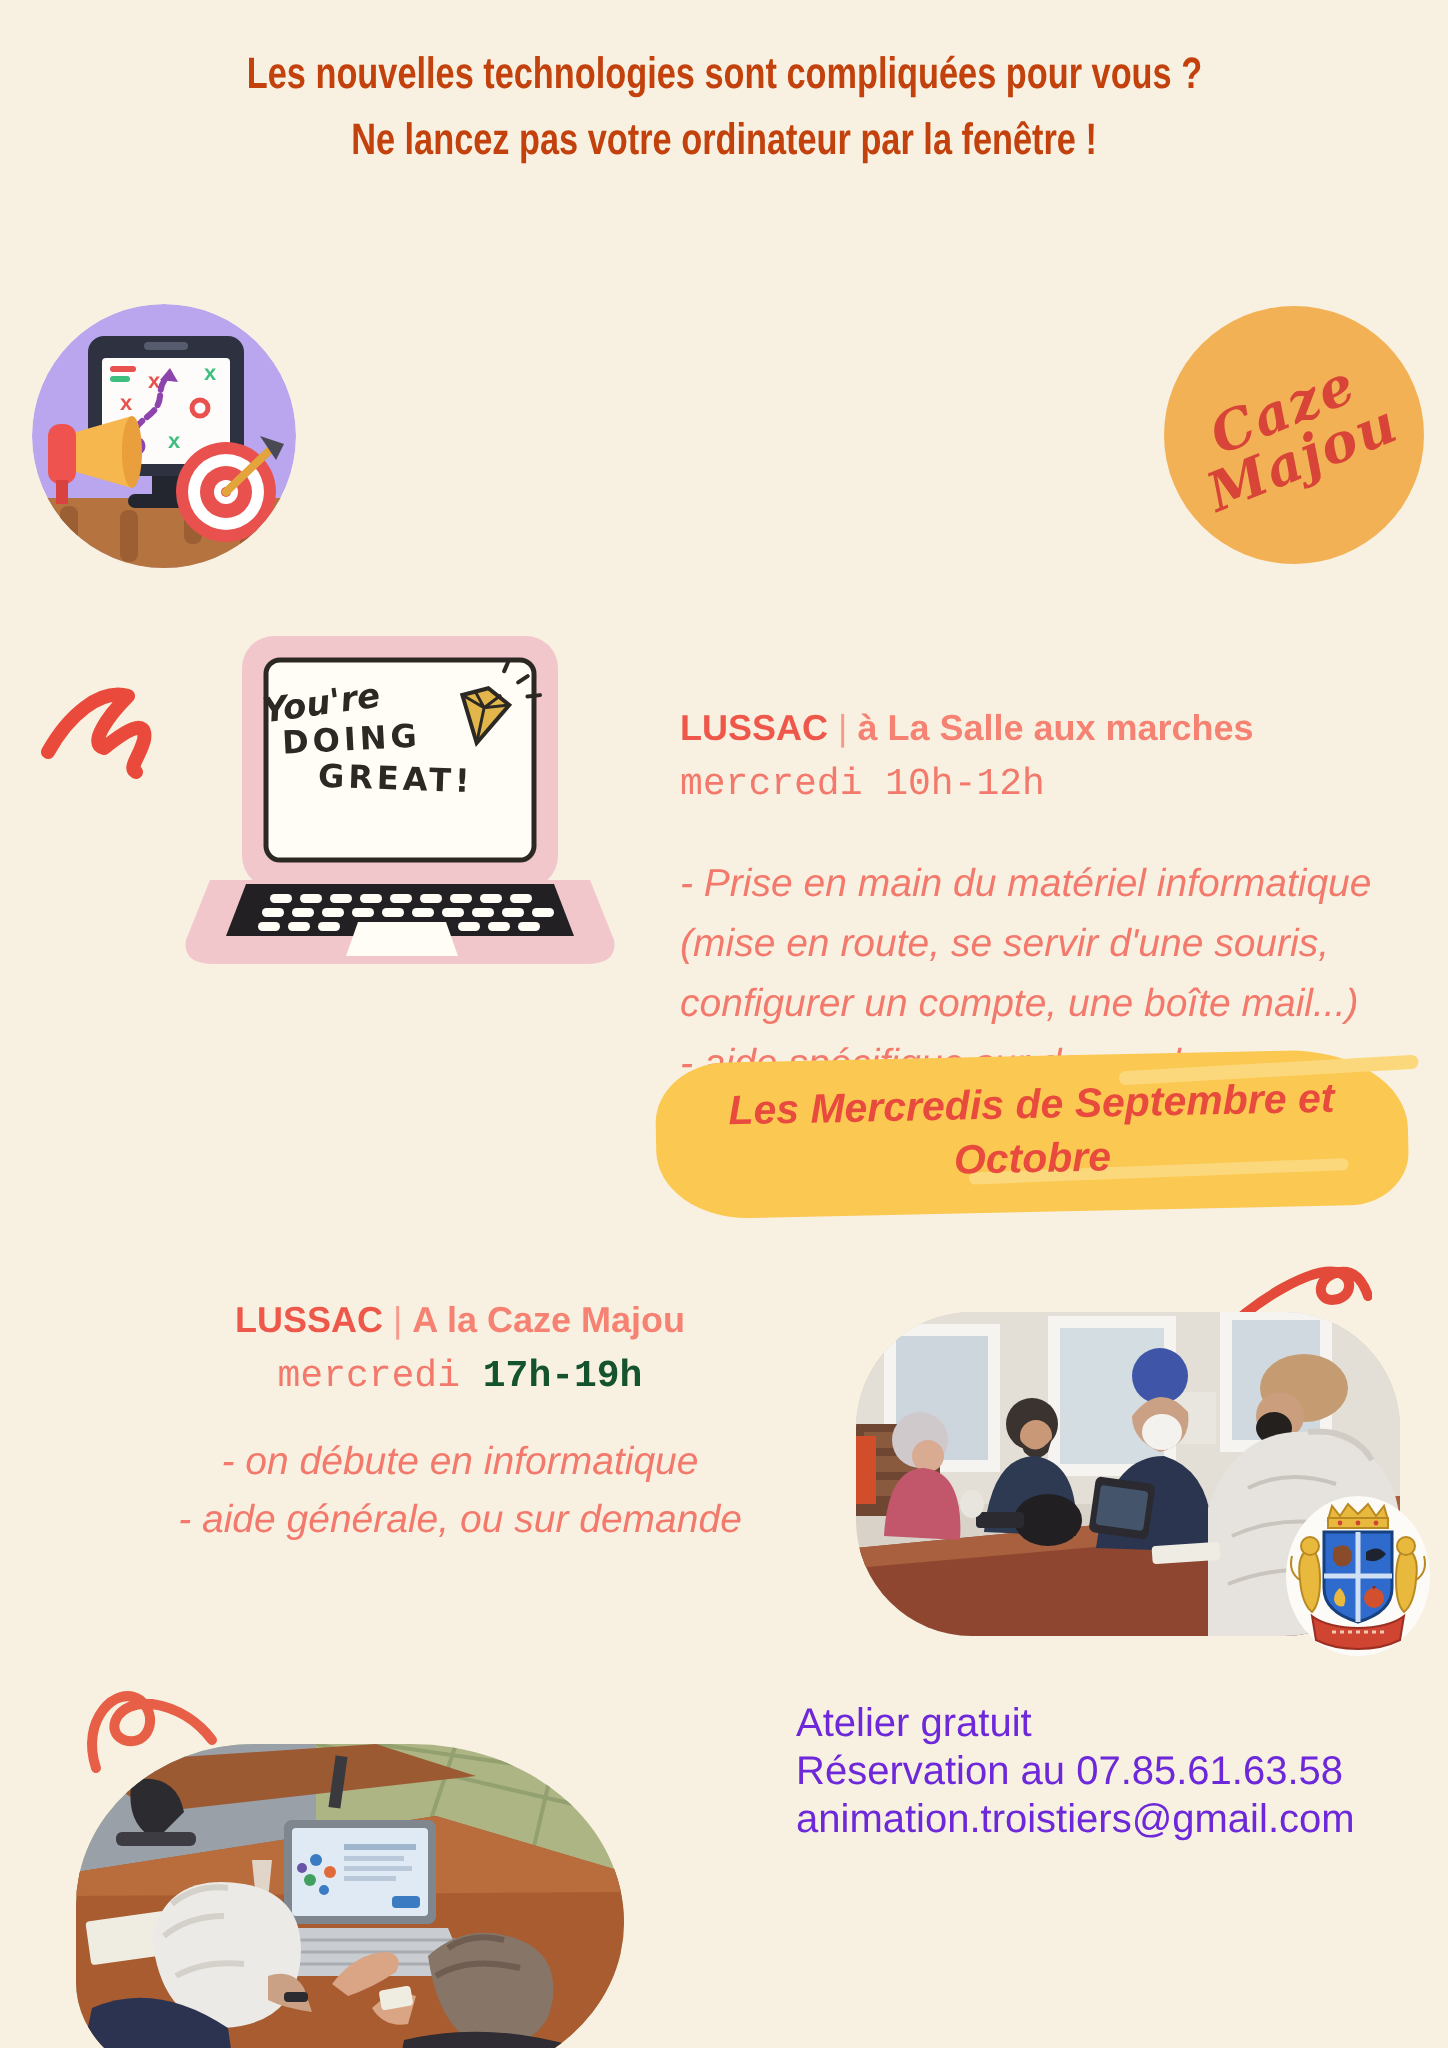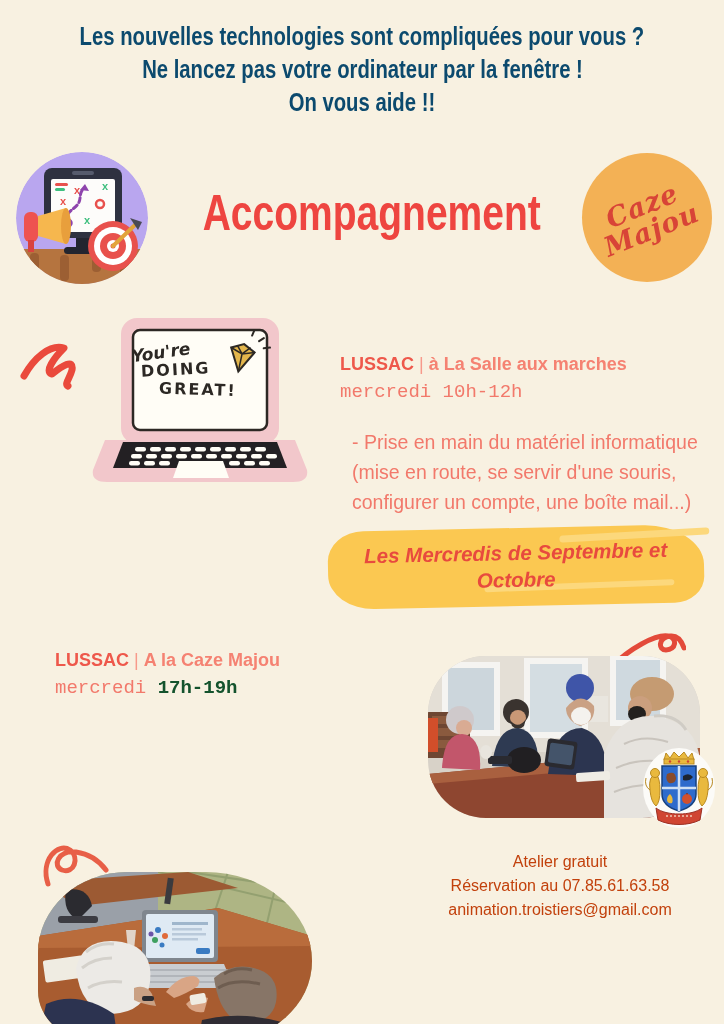--- a/index.html
+++ b/index.html
@@ -6,21 +6,21 @@
   html,body { background:#e8e4da; }
   .page {
     position:relative; width:724px; height:1024px; margin:0 auto;
     background:#f8f1e1; overflow:hidden;
     font-family:"Liberation Sans", sans-serif;
   }
   
   .cond { display:inline-block; transform:scaleX(0.78); transform-origin:center; white-space:nowrap; }
   .intro {
     position:absolute; top:20px; left:0; width:724px; text-align:center;
-    color:#0c4a6e; font-weight:bold; font-size:26px; line-height:33px;
+    color:#c2410c; font-weight:bold; font-size:22px; line-height:33px;
   }
   .title {
     position:absolute; top:186px; left:142px; width:460px; text-align:center;
     color:#ee4540; font-weight:bold; font-size:50px; line-height:54px;
   }
   .title span { display:block; }
   .title .cond { display:inline-block; }
   
   .circle-illu { position:absolute; left:16px; top:152px; width:132px; height:132px; }
   
@@ -44,28 +44,28 @@
   .laptop { position:absolute; left:83px; top:316px; width:234px; height:172px; }
   .laptop-text {
     position:absolute; left:48px; top:22px; width:120px;
     font-family:"DejaVu Sans", sans-serif; color:#2c2824; font-weight:bold;
   }
   .laptop-text .l1 { display:block; font-size:17px; transform:rotate(-8deg); font-style:italic; }
   .laptop-text .l2 { display:block; font-size:16px; letter-spacing:2px; margin:1px 0 0 10px; transform:rotate(-3deg); }
   .laptop-text .l3 { display:block; font-size:16px; letter-spacing:2px; margin:2px 0 0 28px; transform:rotate(2deg); }
   
   .session1 { position:absolute; left:340px; top:350px; width:378px; color:#f2796b; }
-  .session2 { position:absolute; left:55px; top:646px; width:350px; text-align:left; color:#f2796b; }
+  .session2 { position:absolute; left:55px; top:646px; width:350px; text-align:center; color:#f2796b; }
   .loc-line { font-size:18px; line-height:28px; font-weight:bold; color:#f58272; }
   .loc-strong { color:#ee584b; }
   .loc-sep { font-weight:normal; color:#f79a8b; }
   .time-line { font-size:19px; line-height:26px; margin-top:1px; color:#f2796b;font-family:Liberation Mono, monospace; }
   .time-hours { font-weight:bold; color:#14532d; }
   .details { margin-top:22px; font-size:19.5px; line-height:30px; color:#f2796b; }
-  .details p { margin:12px; }
+  .details p { margin:0;font-style:italic; }
   .session2 .details { margin-top:16px; line-height:29px; }
   
   .highlight {
     position:absolute; left:328px; top:528px; width:376px; height:78px;
     transform:rotate(-1.2deg);
   }
   .hl-bg {
     position:absolute; inset:0; background:#fbc851;
     border-radius:36px 60px 30px 46px / 30px 40px 26px 34px;
   }
@@ -84,33 +84,32 @@
   
   .photo { position:absolute; overflow:hidden; }
   .photo1 { left:428px; top:656px; width:272px; height:162px; border-radius:58px; }
   .photo2 { left:38px; top:872px; width:274px; height:170px;
             border-radius:105px 125px 110px 70px / 95px 105px 95px 60px; }
   .photo svg { display:block; width:100%; height:100%; }
   
   .crest { position:absolute; left:642px; top:746px; width:74px; height:82px; }
   
   .contact {
-    position:absolute; left:398px; top:850px; width:324px; text-align:center;
-    color:#c2410c; font-size:16px; line-height:24px;
+    position:absolute; left:398px; top:850px; width:324px; text-align:left;
+    color:#6d28d9; font-size:20px; line-height:24px;
   }
 </style>
 </head>
 <body>
 
 <div class="page">
 
   <div class="intro">
     <div><span class="cond">Les nouvelles technologies sont compliquées pour vous ?</span></div>
     <div><span class="cond">Ne lancez pas votre ordinateur par la fenêtre !</span></div>
-    <div><span class="cond">On vous aide !!</span></div>
   </div>
 
   <div class="circle-illu">
     <svg viewBox="0 0 132 132">
       <defs>
           <clipPath id="cclip">
             <circle cx="66" cy="66" r="66"></circle>
           </clipPath>
         </defs>
       <g clip-path="url(#cclip)">
@@ -148,21 +147,20 @@
         <circle cx="97" cy="94" r="13" fill="#e8514d"></circle>
         <circle cx="97" cy="94" r="6" fill="#ffffff"></circle>
         <circle cx="97" cy="94" r="2.5" fill="#e8514d"></circle>
         <line x1="97" y1="94" x2="120" y2="72" stroke="#e2a43b" stroke-width="4" stroke-linecap="round"></line>
         <path d="M114,66 L126,70 L122,78 Z" fill="#4a4a55"></path>
       </g>
     </svg>
   </div>
 
   <h1 class="title">
-    <span><span class="cond">Accompagnement</span></span>
   </h1>
 
   <div class="badge">
     <div class="badge-inner">
       <span>Caze</span>
       <span>Majou</span>
     </div>
   </div>
 
   <svg class="doodle doodle-squiggle" viewBox="0 0 72 66">
@@ -228,20 +226,24 @@
   </section>
 
   <div class="highlight">
     <div class="hl-bg"></div>
     <div class="hl-text">Les Mercredis de Septembre et Octobre</div>
   </div>
 
   <section class="session2">
     <h2 class="loc-line"><span class="loc-strong">LUSSAC</span><span class="loc-sep"> | </span><span>A la Caze Majou</span></h2>
     <p class="time-line"><span>mercredi </span><span class="time-hours">17h-19h</span></p>
+    <div class="details">
+      <p>- on débute en informatique</p>
+      <p>- aide générale, ou sur demande</p>
+    </div>
   </section>
 
   <svg class="doodle doodle-ribbon" viewBox="0 0 78 52">
     <path d="M2,40 C22,20 48,6 60,8 C70,10 68,22 58,22 C50,22 50,10 62,8 C70,7 74,14 76,20" fill="none" stroke="#e34a3a" stroke-width="5" stroke-linecap="round"></path>
   </svg>
 
   <div class="photo photo1">
     <svg viewBox="0 0 272 162" preserveAspectRatio="none">
       <rect width="272" height="162" fill="#d8d2c8"></rect>
       <rect width="272" height="96" fill="#e4dfd6"></rect>

